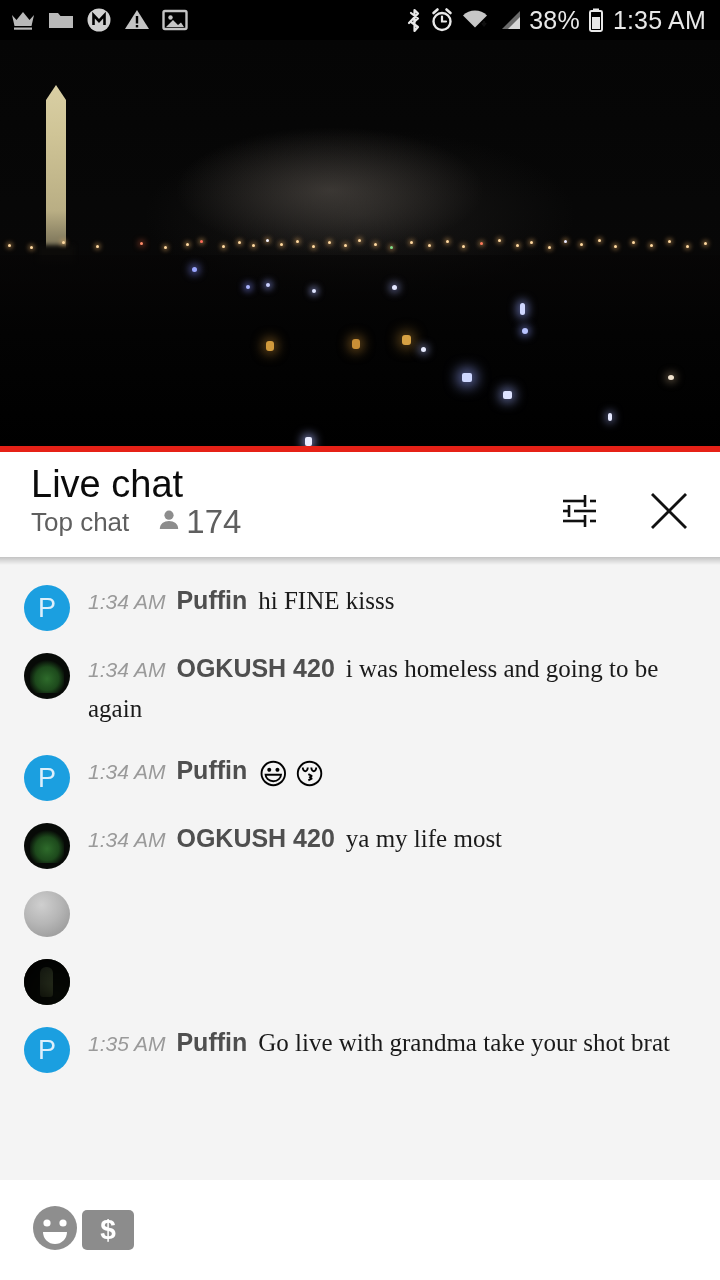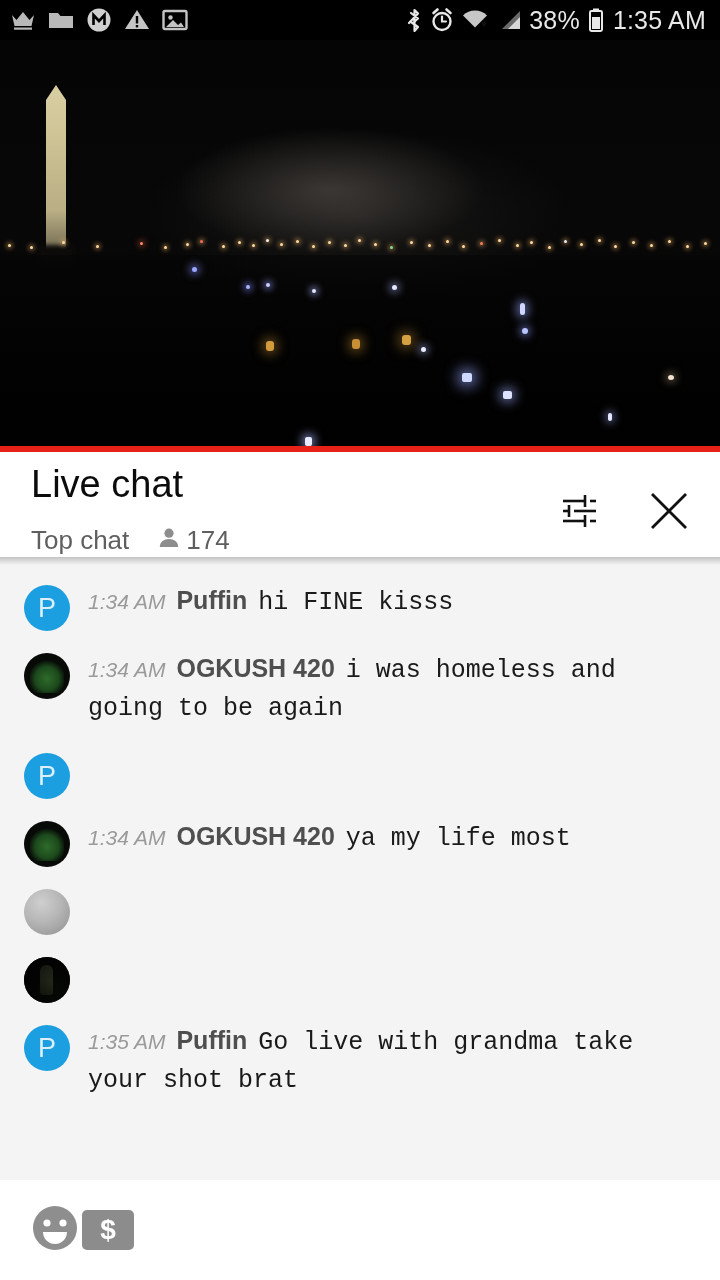--- a/index.html
+++ b/index.html
@@ -143,38 +143,38 @@
     align-items: flex-start;
   }
   .ch-titles { flex: 1 1 auto; }
   .ch-title {
     font-size: 38px;
     color: #0b0b0b;
     line-height: 36px;
     font-family: "Liberation Sans", sans-serif;
   }
   .ch-sub {
-    margin-top: 23px;
+    margin-top: 5px;
     display: flex;
     align-items: center;
     gap: 10px;
   }
   .ch-subtitle {
     font-size: 26px;
     color: #5f5f5f;
     line-height: 30px;
   }
   .ch-viewers {
     display: flex;
     align-items: center;
     gap: 5px;
     margin-left: 18px;
   }
   .ch-count {
-    font-size: 26px;
+    font-size: 33px;
     color: #5f5f5f;
     line-height: 30px;
   }
   .ch-actions {
     display: flex;
     align-items: center;
     gap: 46px;
     margin-top: 22px;
     padding-right: 6px;
   }
@@ -281,21 +281,21 @@
     font-weight: bold;
     margin-left: 11px;
     vertical-align: baseline;
     font-family: "Liberation Sans", sans-serif;
   }
   .text {
     font-size: 25px;
     color: #1a1a1a;
     margin-left: 11px;
     vertical-align: baseline;
-    font-family: Liberation Mono, monospace;
+    font-family: Liberation Serif, serif;
   }
   .emoji {
     font-size: 29px;
     vertical-align: -5px;
     margin-left: 6px;
     line-height: 30px;
     font-family: "DejaVu Sans", sans-serif;
   }
   .emoji.first { margin-left: 11px; }
   .emoji.nogap { margin-left: 0; }
@@ -558,20 +558,26 @@
       <div class="avatar leaf"></div>
       <div class="msg-body">
         <span class="timestamp">1:34 AM</span>
         <span class="author">OGKUSH 420</span>
         <span class="text">i was homeless and going to be again</span>
       </div>
     </div>
 
     <div class="msg">
       <div class="avatar letter">P</div>
+      <div class="msg-body">
+        <span class="timestamp">1:34 AM</span>
+        <span class="author">Puffin</span>
+        <span class="emoji first">😃</span>
+        <span class="emoji">😚</span>
+      </div>
     </div>
 
     <div class="msg">
       <div class="avatar leaf"></div>
       <div class="msg-body">
         <span class="timestamp">1:34 AM</span>
         <span class="author">OGKUSH 420</span>
         <span class="text">ya my life most</span>
       </div>
     </div>

